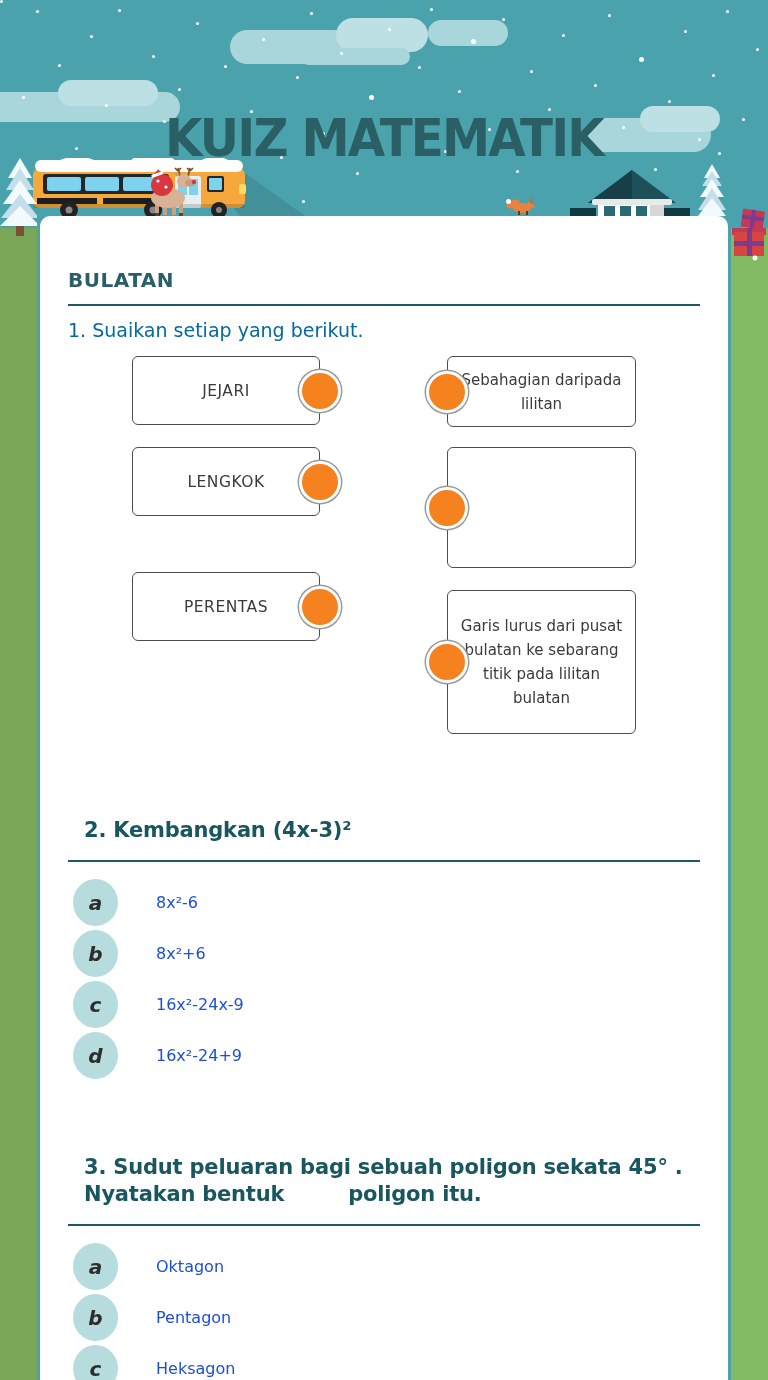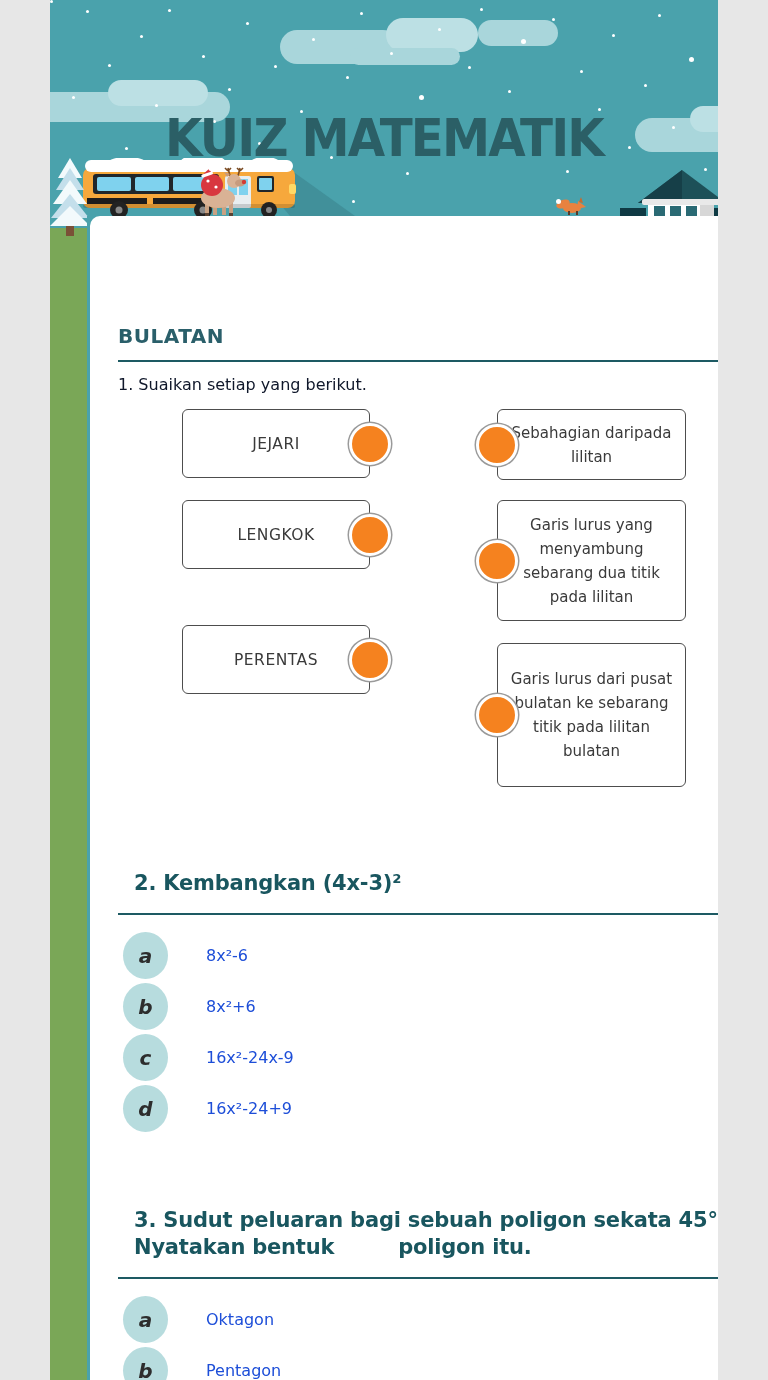--- a/index.html
+++ b/index.html
@@ -1,16 +1,16 @@
 <!DOCTYPE html>
 <html><head>
 <meta charset="utf-8">
 <style>
   html,body{margin:0;padding:0;background:#e7e7e7;}
-  .page{position:relative;width:668px;height:1380px;overflow:hidden;background:#4AA2AC;
+  .page{position:relative;width:768px;height:1380px;overflow:hidden;background:#4AA2AC;
         font-family:"DejaVu Sans","Liberation Sans",sans-serif;margin:0 auto;}
 
   
   .ground{position:absolute;top:228px;left:0;right:0;bottom:0;
           background:linear-gradient(90deg,#7AA757 0 45%,#82BA61 45%);}
   .cloud{position:absolute;border-radius:18px;}
   .cl-a{background:#A9D6DB;} .cl-b{background:#BCE0E4;}
   .snow{position:absolute;top:0;left:0;width:3px;height:3px;border-radius:50%;background:#fff;
     box-shadow:22px 96px #fff,36px 10px #fff,58px 64px #fff,75px 147px #fff,90px 35px #fff,
     105px 104px #fff,118px 9px #fff,130px 170px #fff,152px 55px #fff,163px 120px #fff,
@@ -26,23 +26,23 @@
   .quiz-title{position:absolute;top:108px;left:0;width:100%;text-align:center;
     font-size:52px;font-weight:bold;color:#2B5F66;letter-spacing:-2px;
     transform:scaleX(.93);white-space:nowrap;}
   .scene-item{position:absolute;}
 
   
   .card-rail{position:absolute;left:37px;top:216px;width:694px;bottom:0;background:#4AA2AC;}
   .card{position:absolute;left:40px;top:216px;width:688px;height:1164px;background:#fff;
         border-radius:10px 10px 0 0;padding:0 28px;box-sizing:border-box;}
 
-  .section-heading{margin:108px 0 0;font-size:20px;font-weight:bold;color:#2A5F6A;letter-spacing:.5px;}
+  .section-heading{margin:52px 0 0;font-size:20px;font-weight:bold;color:#2A5F6A;letter-spacing:.5px;}
   .rule{border:none;border-top:2px solid #1D5A63;margin:12px 0 0;}
-  .prompt{margin:13px 0 15px;font-size:16px;color:#0f172a;}
+  .prompt{margin:13px 0 15px;font-size:19px;color:#0369a1;}
 
   
   .match{position:relative;height:378px;margin-top:15px;}
   .mbox{position:absolute;border:1px solid #4d4d4d;border-radius:6px;background:#fff;
         display:flex;align-items:center;justify-content:center;text-align:center;
         color:#3a3a3a;box-sizing:border-box;}
   .mleft{left:64px;width:188px;height:69px;font-size:15.5px;letter-spacing:.5px;}
   .mright{left:379px;width:189px;font-size:15px;line-height:24px;padding:12px 10px;}
   .t0{top:0;} .t1{top:91px;} .t2l{top:216px;} .t2r{top:234px;}
   .h1{height:71px;} .h2{height:121px;} .h3{height:144px;}
@@ -211,21 +211,20 @@
       <div class="mbox mleft t2l">
         <span>PERENTAS</span>
         <span class="dot dot-r"></span>
       </div>
 
       <div class="mbox mright t0 h1">
         <span>Sebahagian daripada lilitan</span>
         <span class="dot dot-l"></span>
       </div>
       <div class="mbox mright t1 h2">
-        <span>Garis lurus yang menyambung sebarang dua titik pada lilitan</span>
         <span class="dot dot-l"></span>
       </div>
       <div class="mbox mright t2r h3">
         <span>Garis lurus dari pusat bulatan ke sebarang titik pada lilitan bulatan</span>
         <span class="dot dot-l"></span>
       </div>
     </div>
 
     <div class="q-title q2-title">2. Kembangkan (4x-3)²</div>
     <hr class="q-rule">

